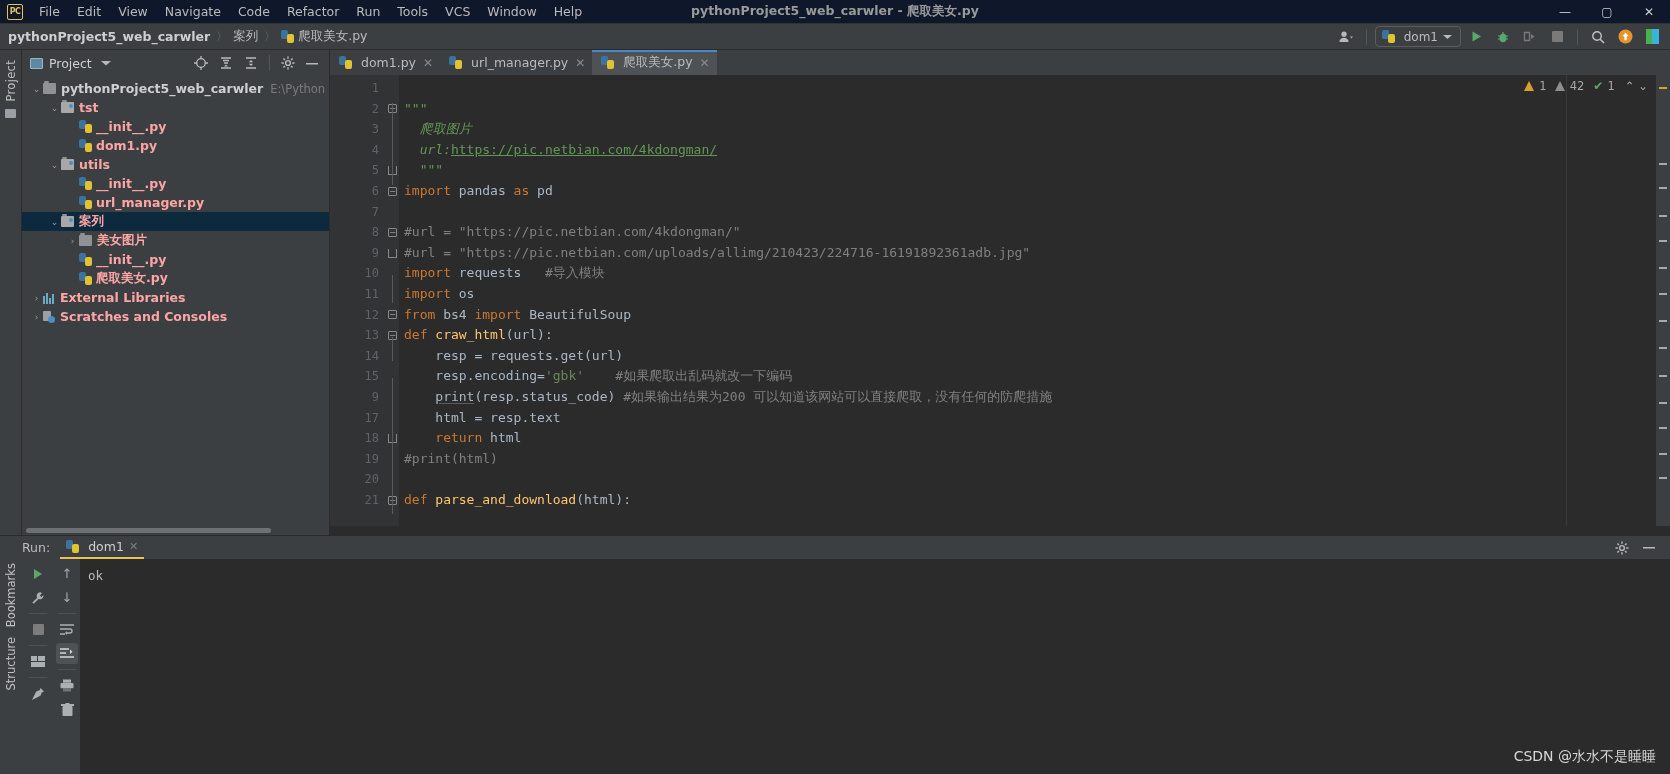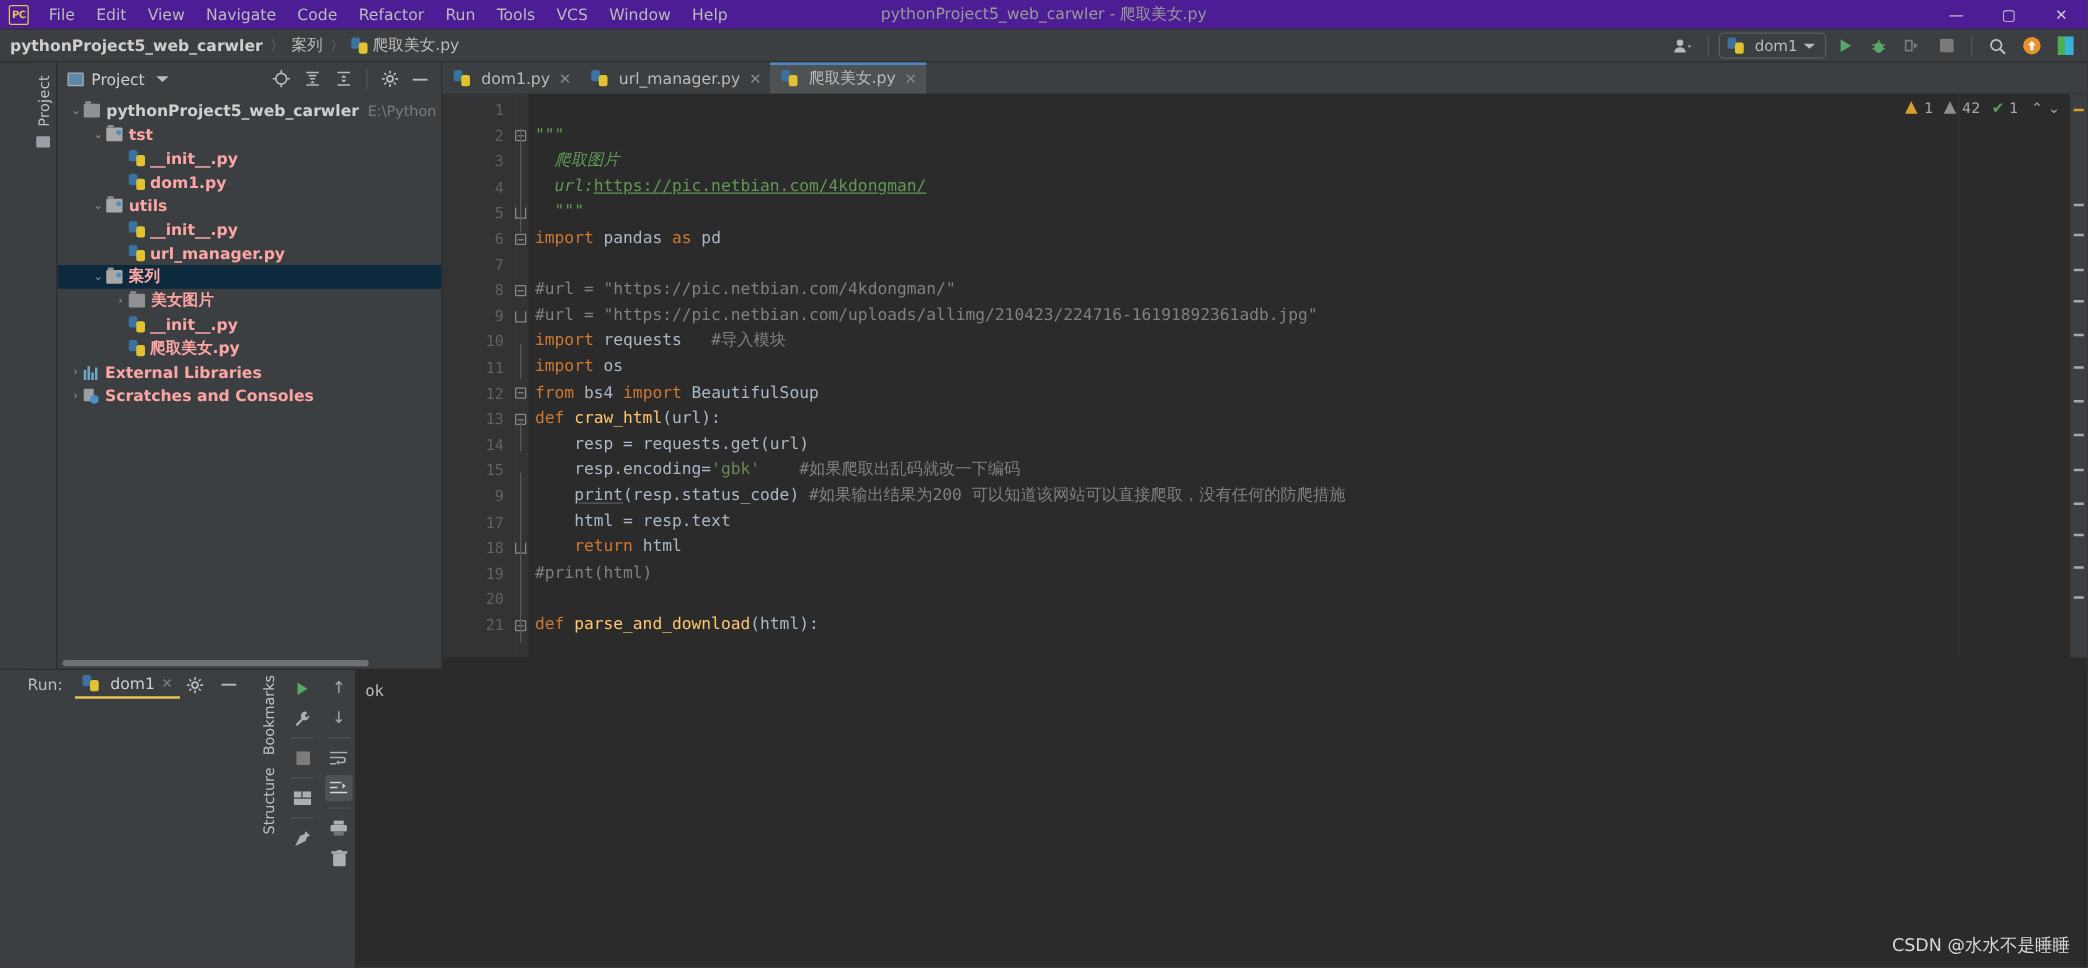--- a/index.html
+++ b/index.html
@@ -8,38 +8,38 @@
     background: #3c3f41;
     font-family: "DejaVu Sans", "Liberation Sans", sans-serif;
     font-size: 12px;
     color: #bbbbbb;
     overflow: hidden;
   }
   .app { position:relative; width:1670px; height:774px; background:#3c3f41; display:flex; flex-direction:column; }
 
   
   .titlebar {
-    height: 24px; background:#4c1d95; display:flex; align-items:center;
+    height: 24px; background:#0f172a; display:flex; align-items:center;
     border-bottom:1px solid #323232; flex:none; position:relative;
   }
   .pc-logo {
     width:16px;height:16px;margin-left:7px;margin-right:8px;
     border:1.5px solid #e8c252; border-radius:2px; color:#e8c252;
     font-size:8px; font-weight:bold; line-height:13px; text-align:center;
     letter-spacing:-0.5px; flex:none;
   }
   .menu { display:flex; align-items:center; gap:1px; }
   .menu-item {
     padding:3px 8px; font-size:12.5px; color:#bbbbbb; cursor:default;
     white-space:nowrap;
     text-align:right;
   }
   .win-title {
     position:absolute; left:0; right:0; text-align:center; font-size:12.5px;
-    color:#9a9a9a; pointer-events:none;
+    color:#9a9a9a; pointer-events:none;font-weight:bold;
   }
   .win-btns { margin-left:auto; display:flex; align-items:center; z-index:2; }
   .win-btn { width:42px; height:24px; display:flex; align-items:center; justify-content:center; color:#cfcfcf; font-size:12px; }
 
   
   .navbar {
     height:26px; background:#3c3f41; display:flex; align-items:center;
     padding-left:8px; flex:none; border-bottom:1px solid #2b2b2b;
   }
   .crumb { display:flex; align-items:center; font-size:12.5px; color:#bbbbbb; }
@@ -65,21 +65,21 @@
     width:24px;height:22px;display:flex;align-items:center;justify-content:center;
     color:#b9b9b9;font-size:13px;border-radius:3px;
   }
   .run-config {
     display:flex;align-items:center;gap:5px;border:1px solid #5a5d5f;border-radius:4px;
     height:21px;padding:0 8px 0 6px;font-size:12px;color:#bbb;background:#3c3f41;
   }
   .divider-v{width:1px;height:16px;background:#555;margin:0 5px;}
 
   
-  .body { flex:1; display:flex; min-height:0;margin-left:24px; }
+  .body { flex:1; display:flex; min-height:0; }
 
   
   .rail {
     width:22px; background:#3c3f41; flex:none; display:flex; flex-direction:column;
     align-items:center; border-right:1px solid #2b2b2b; padding-top:4px; position:relative;
   }
   .rail-label {
     writing-mode:vertical-rl; text-orientation:mixed; transform:rotate(180deg);
     font-size:11.5px; color:#c0c0c0; margin-top:6px; letter-spacing:0.3px; white-space:nowrap;
   }
@@ -159,21 +159,21 @@
     font-size:11.5px; color:#a8a8a8; z-index:4;
   }
   .warn-ico { width:11px;height:10px;position:relative; }
   .warn-ico::before{content:"";position:absolute;left:0;top:0;border-left:5.5px solid transparent;border-right:5.5px solid transparent;border-bottom:10px solid #d9a12c;}
   .warn-ico.gray::before{border-bottom-color:#8e8e8e;}
   .chk { color:#5fa55f; font-size:12px; }
 
   .editor-hscroll { height:9px; background:#2b2b2b; flex:none; display:flex; align-items:center; padding-left:56px;}
 
   
-  .runpanel { height:239px; background:#3c3f41; flex:none; display:flex; flex-direction:row; border-top:1px solid #2b2b2b; }
+  .runpanel { height:239px; background:#3c3f41; flex:none; display:flex; flex-direction:column; border-top:1px solid #2b2b2b; }
   .run-head { height:23px; display:flex; align-items:center; padding-left:22px; flex:none; position:relative; }
   .run-label { font-size:12.5px; color:#bbbbbb; margin-right:10px; }
   .run-tab {
     height:23px; display:flex; align-items:center; gap:5px; padding:0 6px;
     font-size:12.5px; color:#cfcfcf; border-bottom:2px solid #e8c252; position:relative;
   }
   .run-tab .x { color:#7d7d7d; font-size:11px; }
   .run-head-right { margin-left:auto; display:flex; align-items:center; gap:4px; padding-right:8px; }
 
   .run-body { flex:1; display:flex; min-height:0; }

